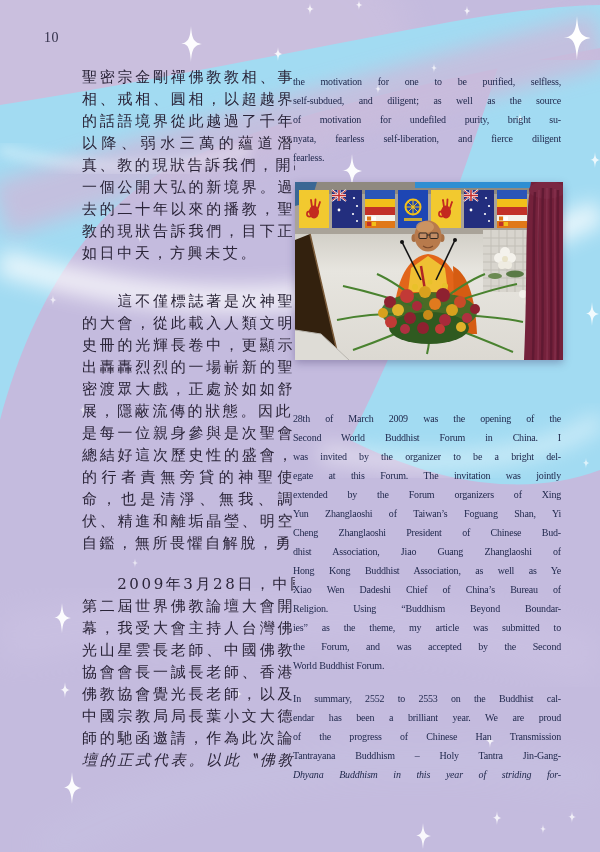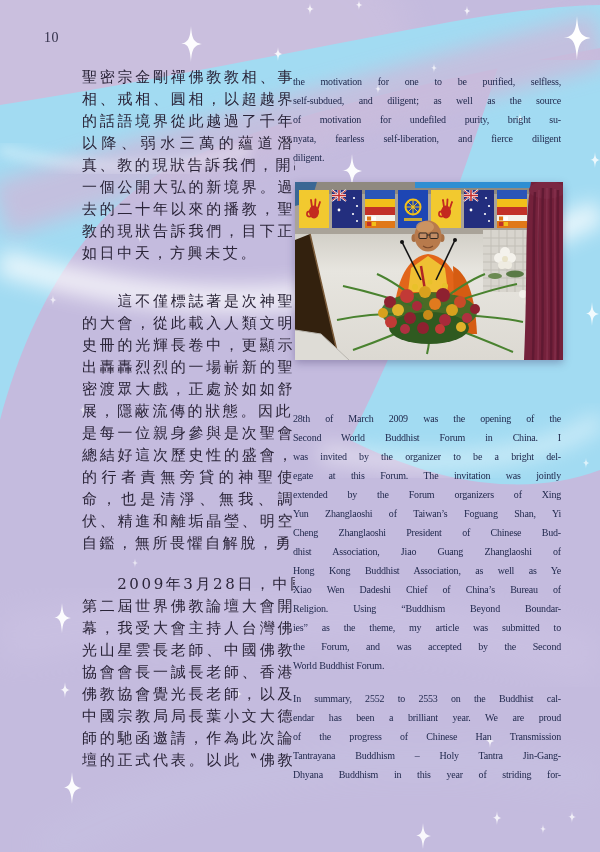--- a/index.html
+++ b/index.html
@@ -15,21 +15,21 @@
   }
   .col{position:absolute;}
   .col-left{left:82px;top:66px;width:213px;}
   .col-right{left:293px;top:72px;width:268px;}
   .para{margin:0;}
   .para .tline{
     text-align:justify;text-align-last:justify;
     white-space:nowrap;overflow:hidden;
   }
   .para .tline:last-child{text-align-last:auto;}
-  .para.cont .tline:last-child{text-align-last:justify;}
+  .para.cont .tline:last-child{text-align-last:justify;font-style:italic;}
   .zh{font-size:15px;line-height:22px;color:#2a2438;
       font-family:"DejaVu Serif","Liberation Serif",serif;}
   .zh .tline{letter-spacing:2.6px;}
   .en{font-size:10px;line-height:19px;color:#222a4e;}
   .en .tline{letter-spacing:-0.2px;word-spacing:0.2px;}
   .zh-p2{margin-top:26px;}
   .zh-p3{margin-top:19px;}
   .photo{
     width:268px;height:178px;margin:15px 0 0 2px;
     box-shadow:0 3px 8px rgba(60,50,100,.35);
@@ -145,21 +145,21 @@
         <div class="tline">壇的正式代表。以此〝佛教</div>
       </div>
   </div>
 
   <div class="col col-right">
     <div class="para en">
         <div class="tline">the motivation for one to be purified, selfless,</div>
         <div class="tline">self-subdued, and diligent; as well as the source</div>
         <div class="tline">of motivation for undefiled purity, bright su-</div>
         <div class="tline">nyata, fearless self-liberation, and fierce diligent</div>
-        <div class="tline">diligent.</div>
+        <div class="tline">fearless.</div>
       </div>
 
     <div class="photo">
       <svg viewBox="0 0 268 178" width="268" height="178" aria-hidden="true">
         <defs>
           <linearGradient id="wall" x1="0" y1="0" x2="0" y2="1">
             <stop offset="0" stop-color="#b5b1a7"></stop>
               <stop offset="0.5" stop-color="#e7e5df"></stop>
               <stop offset="1" stop-color="#dcd9d2"></stop>
           </linearGradient>

